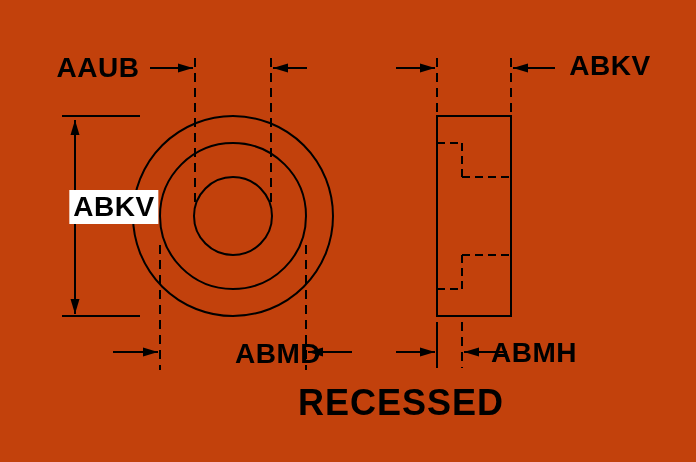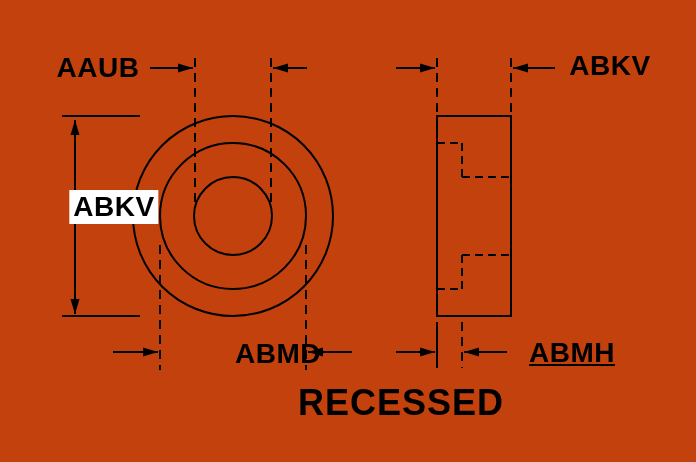--- a/index.html
+++ b/index.html
@@ -104,17 +104,17 @@
   </svg>
 
   <div class="dim-label" style="left:98px;  top:68px;">AAUB</div>
 
   <div class="dim-label" style="left:610px; top:66px;">ABKV</div>
 
   <div class="dim-label occluder" style="left:74px; top:207px;">ABKV</div>
 
   <div class="dim-label" style="left:234px; top:354px;margin-left:44px;">ABMD</div>
 
-  <div class="dim-label" style="left:572px; top:353px;text-decoration:underline;">ABMH</div>
+  <div class="dim-label" style="left:534px; top:353px;">ABMH</div>
 
   <div class="diagram-title" style="left:368px; top:403px;">RECESSED</div>
 
 </div>
 
 </body></html>

